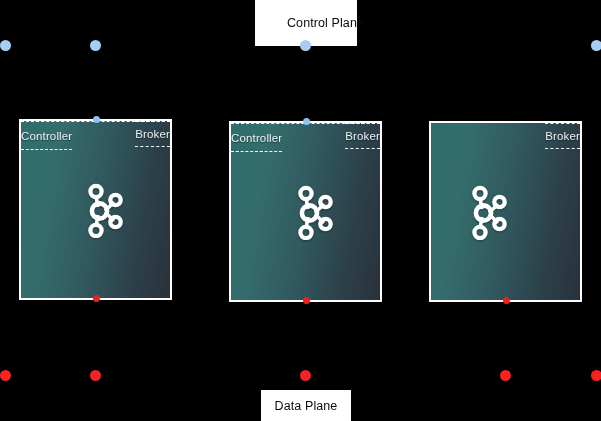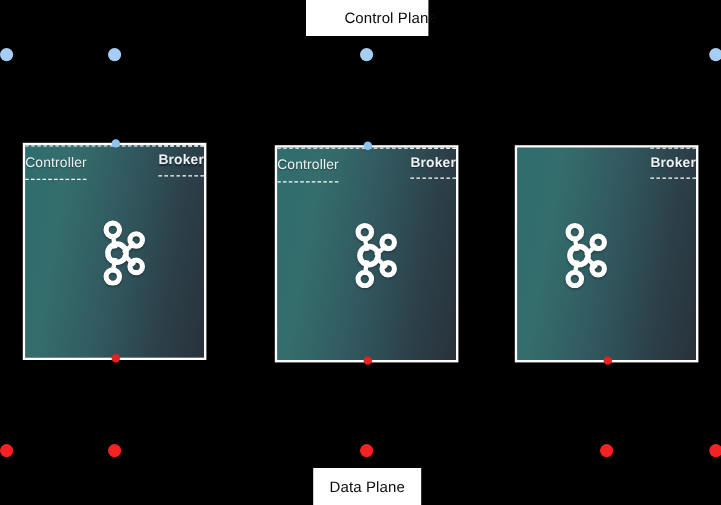--- a/index.html
+++ b/index.html
@@ -30,21 +30,21 @@
     display: flex;
     align-items: center;
     justify-content: center;
     box-sizing: border-box;
     white-space: nowrap;
   }
   #control-plane-label {
     left: 255px;
     top: -1px;
     width: 102px;
-    height: 31px;
+    height: 47px;
     padding-left: 39px;
   }
   #data-plane-label {
     left: 261px;
     top: 390px;
     width: 90px;
     height: 32px;
   }
 
   
@@ -108,21 +108,20 @@
     align-items: center;
     justify-content: center;
   }
   .section-broker {
     position: relative;
     height: 26px;
     flex: 0 0 auto;
     display: flex;
     align-items: center;
     justify-content: center;
-    font-weight: bold;
   }
 
   .section-text {
     color: #eef2f4;
     font-size: 11.5px;
     letter-spacing: 0.15px;
     text-shadow: 0 1px 1px rgba(0,0,0,0.45);
   }
 
   .divider {

